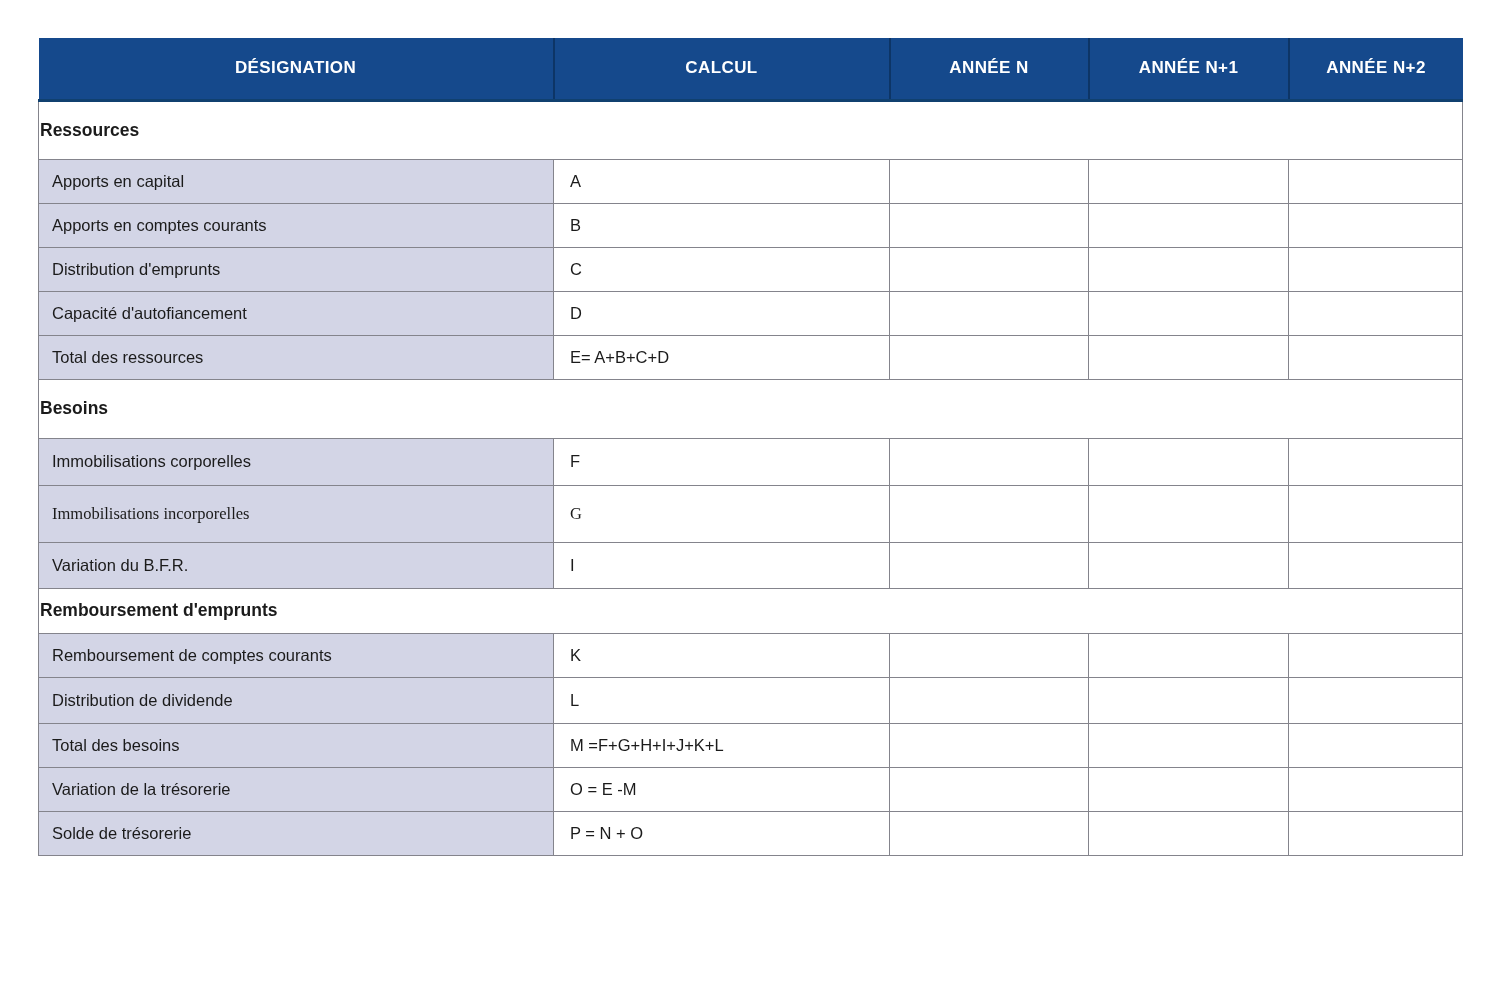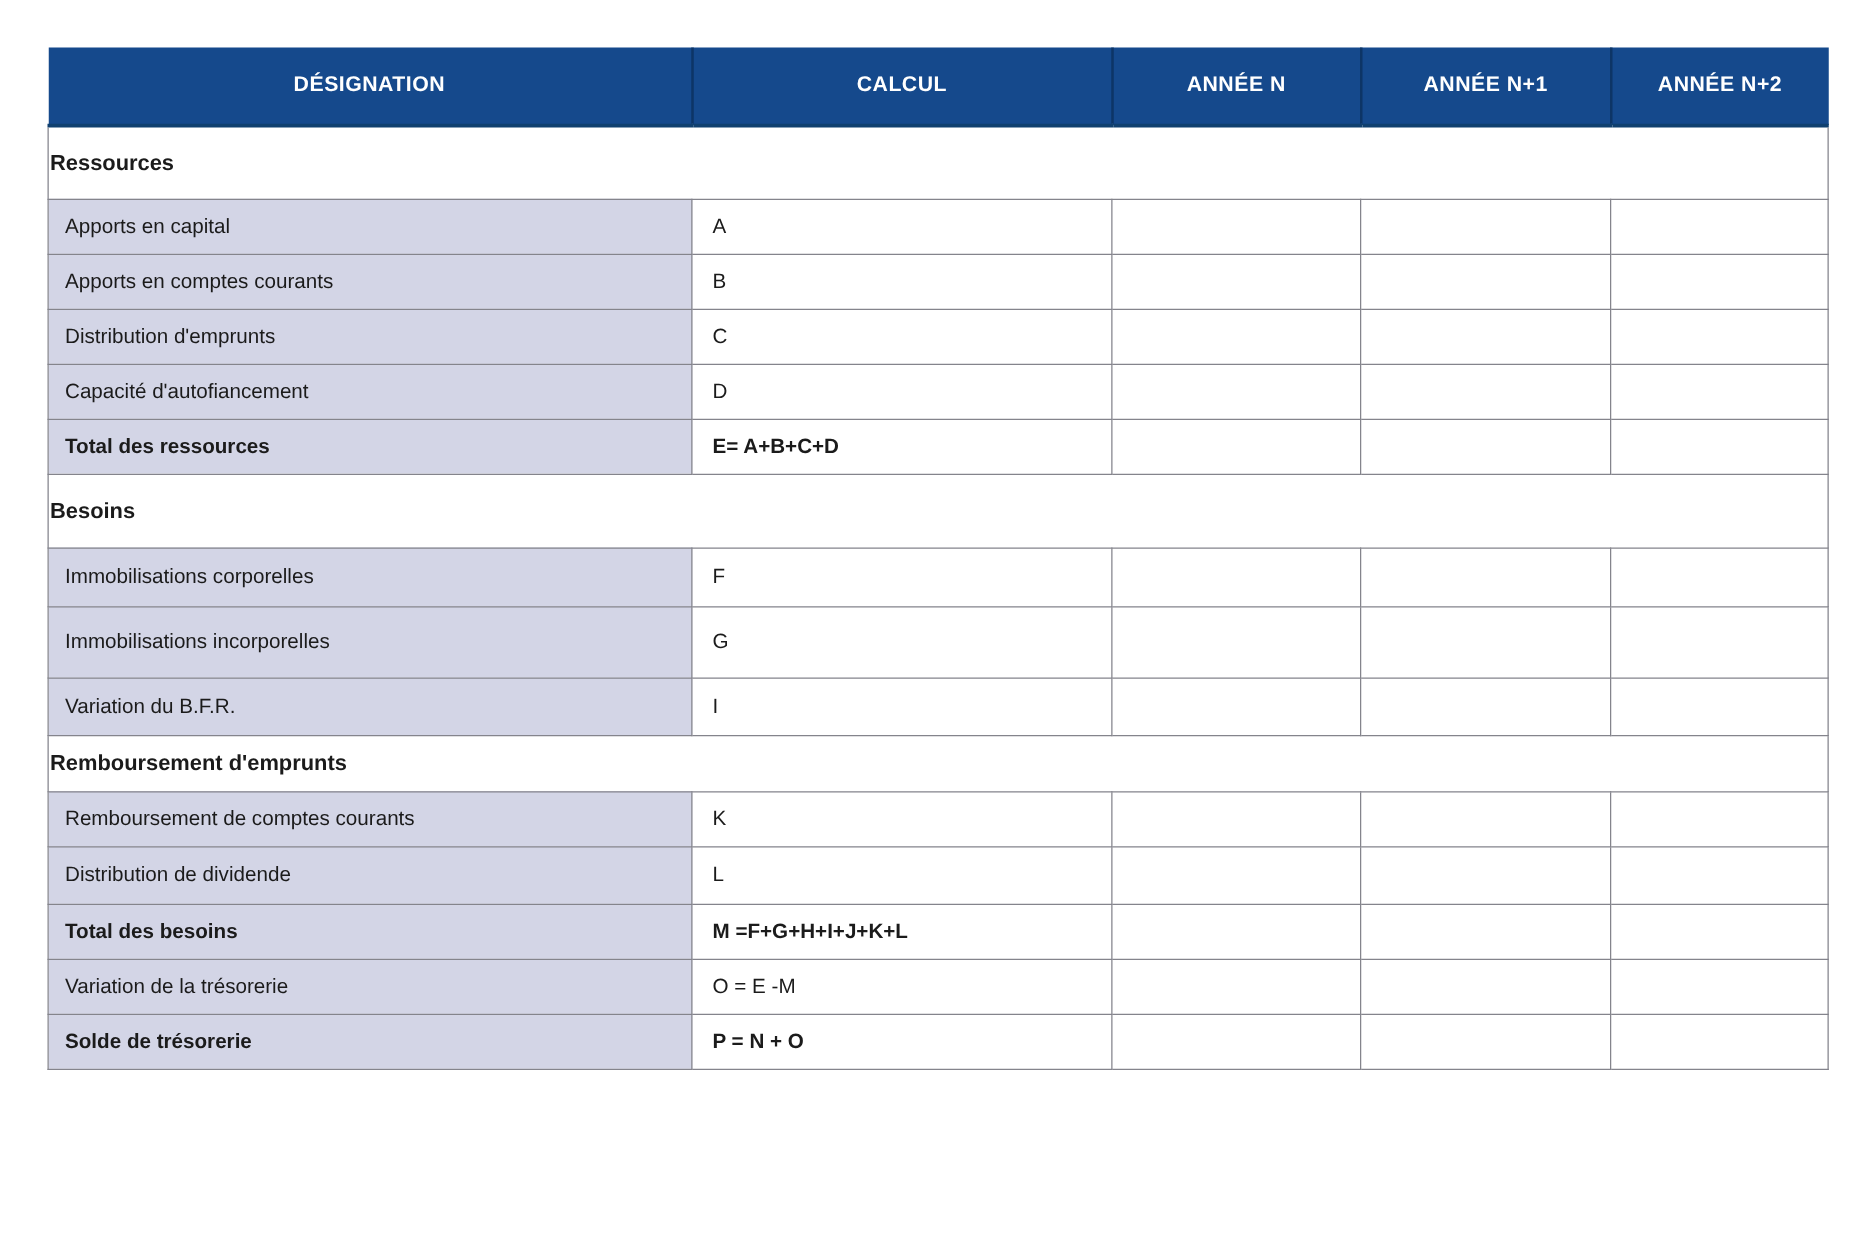--- a/index.html
+++ b/index.html
@@ -65,26 +65,26 @@
 
   td.designation-cell{
     background:var(--row-alt-bg);
     padding-left:13px;
   }
   td.calcul-cell{
     background:#ffffff;
     padding-left:16px;
   }
   td.year-cell{background:#ffffff;}
-  td.b{font-weight:700;}
+  td.b{font-weight:400;}
   td.calcul-cell.b{}
 
   
   tbody tr:nth-child(8){height:47px;}
-  tbody tr:nth-child(9){height:57px;}
+  tbody tr:nth-child(9){height:57px;font-family:Liberation Serif, serif;}
   tbody tr:nth-child(10){height:46px;}
   tbody tr:nth-child(11){height:45px;font-weight:bold;}
   tbody tr:nth-child(13){height:46px;}
   tbody tr:nth-child(17){height:45px;padding-left:16px;}
 </style>
 </head>
 <body>
 
 <div class="page">
   <table class="plan">

